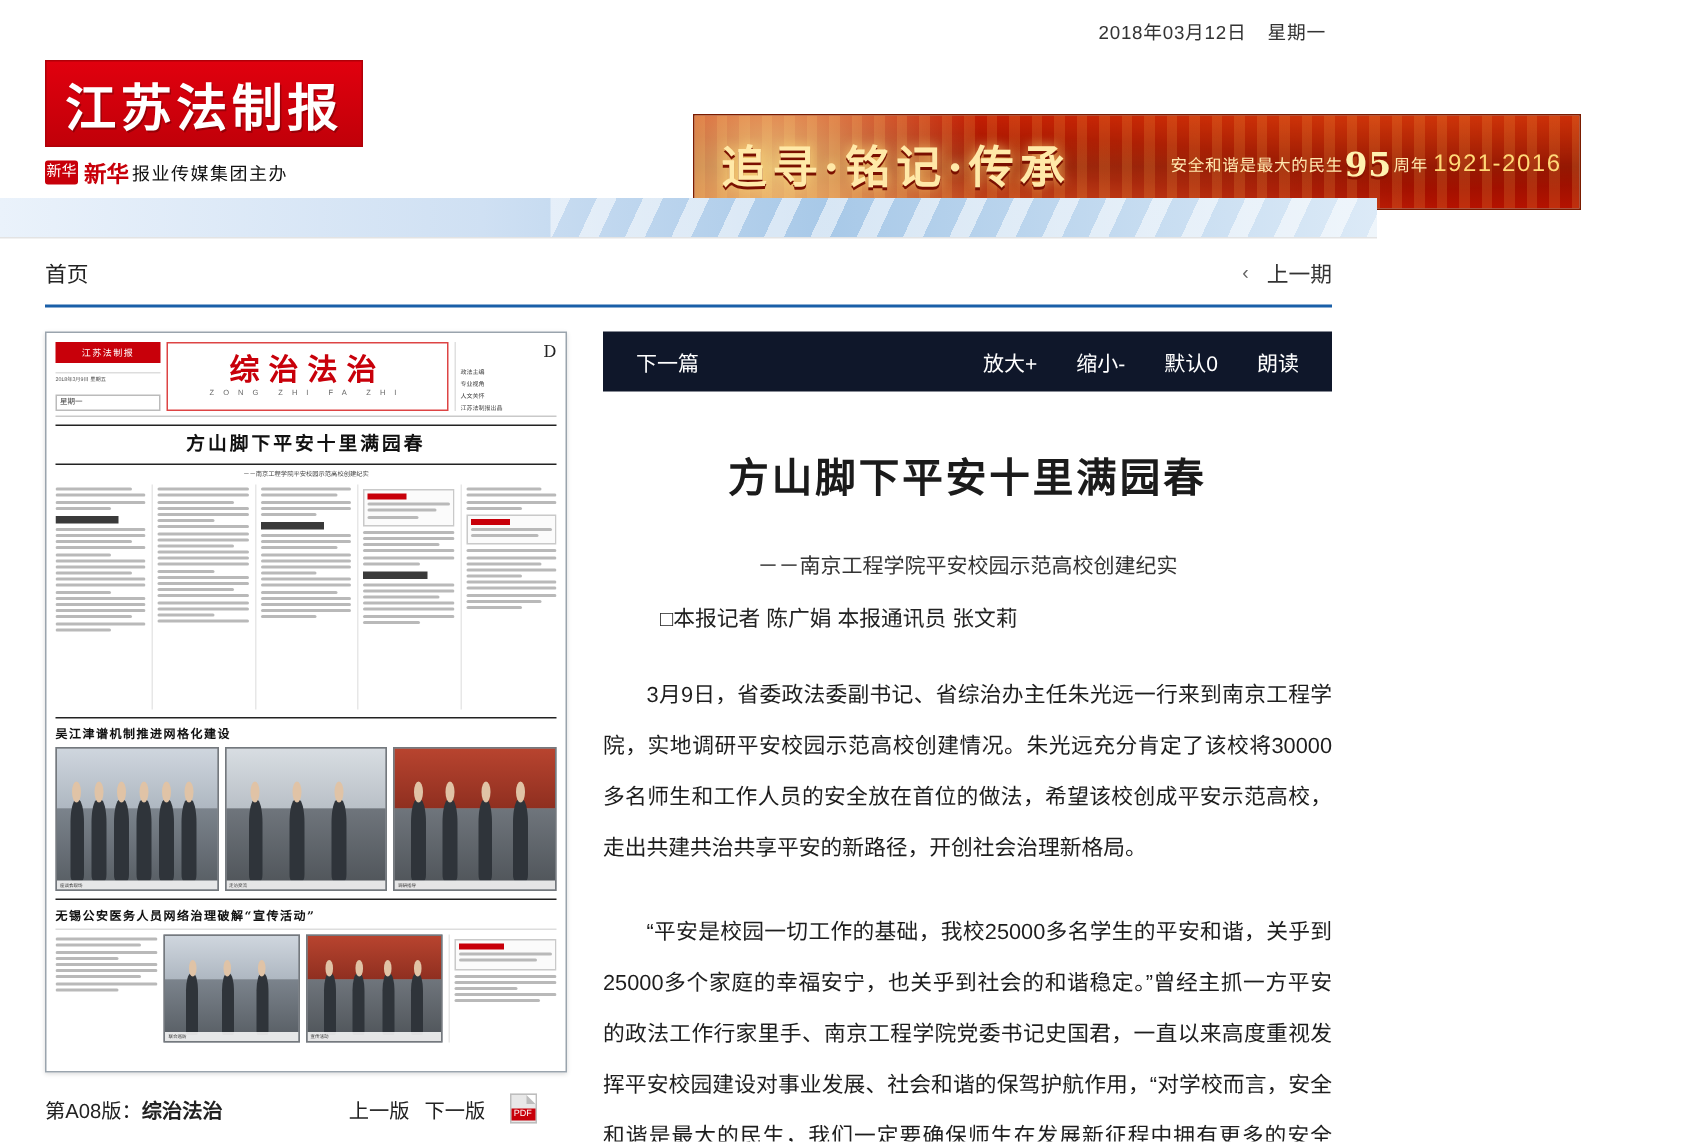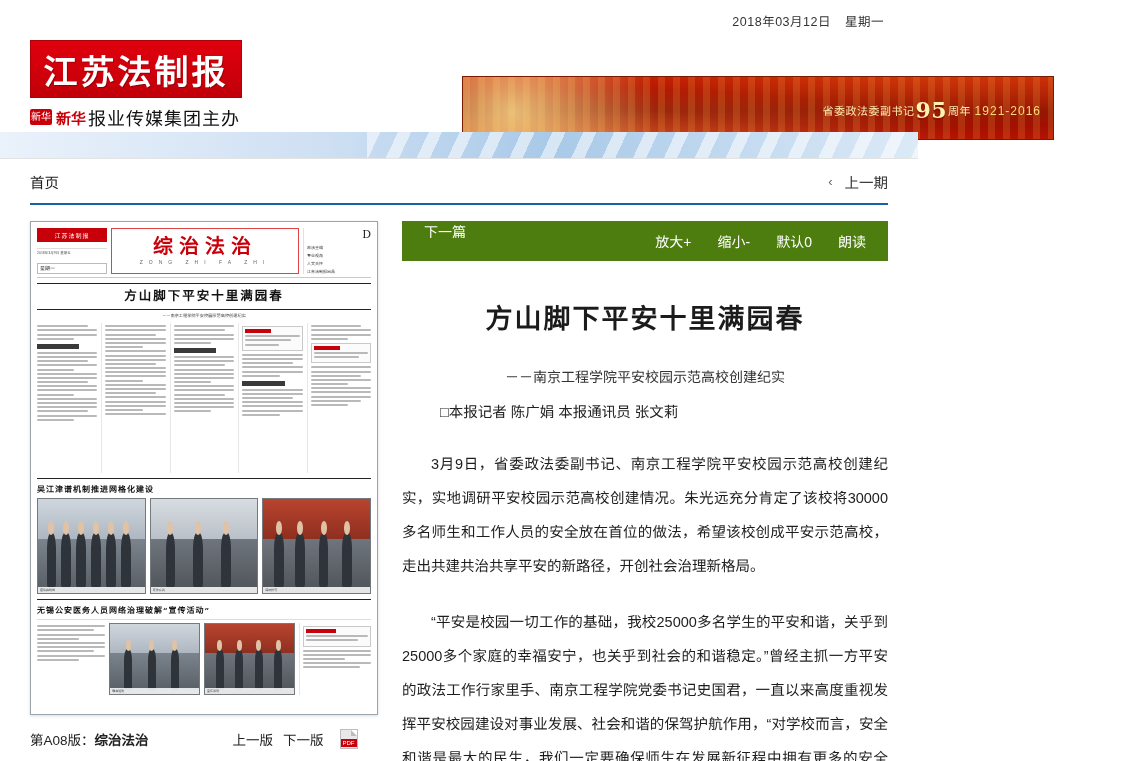--- a/index.html
+++ b/index.html
@@ -84,21 +84,21 @@
   }
   .logo-sub .red {
     color: #c8000a;
     font-weight: bold;
     font-family: "DejaVu Serif", serif;
     font-size: 15px;
     margin-right: 2px;
   }
   .logo-sub .txt {
     font-family: "DejaVu Serif", serif;
-    font-size: 18px;
+    font-size: 12px;
     letter-spacing: 1px;
   }
 
   
   .banner {
     position: absolute;
     left: 462px;
     top: 36px;
     width: 590px;
     height: 62px;
@@ -146,21 +146,21 @@
     color: #fff2b0;
     font-family: "DejaVu Serif", serif;
     font-weight: bold;
     font-size: 22px;
     vertical-align: -3px;
     margin: 0 1px;
     text-shadow: 0 2px 0 #8a1200;
   }
   .banner .years {
     color: #ffd978;
-    font-size: 12px;
+    font-size: 16px;
     letter-spacing: 1px;
   }
 
   
   .blue-strip {
     height: 26px;
     background: linear-gradient(90deg,#eaf2fb 0%, #cfe0f3 35%, #a8c9e8 60%, #dceaf7 100%);
     border-bottom: 1px solid #e3e3e3;
     position: relative;
     overflow: hidden;
@@ -480,23 +480,24 @@
     line-height: 8px;
   }
 
   
   .article {
     flex: 1;
     min-width: 0;
   }
   .toolbar {
     height: 40px;
-    background: #4d7c0f;
+    background: #0f172a;
     color: #fff;
     display: flex;
+    align-items: center;
     padding: 0 22px;
     font-size: 14px;
   }
   .toolbar .next {
     cursor: pointer;
   }
   .toolbar .spacer { flex: 1; }
   .toolbar .tools {
     display: flex;
     align-items: center;
@@ -561,22 +562,23 @@
       <div class="logo-sub">
         <span class="mark">新华</span>
         <span class="red">新华</span>
         <span class="txt">报业传媒集团主办</span>
       </div>
     </div>
 
     <div class="banner">
       <div class="wall"></div>
       <div class="ray"></div>
+      <div class="main-text">追寻·铭记·传承</div>
       <div class="sub-text">
-        <span>省委政法委副书记</span><span class="big-num">95</span><span>周年</span>
+        <span>安全和谐是最大的民生</span><span class="big-num">95</span><span>周年</span>
         <span class="years">1921-2016</span>
       </div>
     </div>
   </div>
 
   <div class="blue-strip"></div>
 
   <div class="navrow">
     <div class="home">首页</div>
     <div class="prev-issue">
@@ -833,21 +835,21 @@
           <span>默认0</span>
           <span>朗读</span>
         </span>
       </div>
 
       <h1 class="art-title">方山脚下平安十里满园春</h1>
       <div class="art-subtitle">－－南京工程学院平安校园示范高校创建纪实</div>
       <div class="art-byline">□本报记者 陈广娟 本报通讯员 张文莉</div>
 
       <div class="art-body">
-        <p>3月9日，省委政法委副书记、南京工程学院平安校园示范高校创建纪实，实地调研平安校园示范高校创建情况。朱光远充分肯定了该校将30000多名师生和工作人员的安全放在首位的做法，希望该校创成平安示范高校，走出共建共治共享平安的新路径，开创社会治理新格局。</p>
+        <p>3月9日，省委政法委副书记、省综治办主任朱光远一行来到南京工程学院，实地调研平安校园示范高校创建情况。朱光远充分肯定了该校将30000多名师生和工作人员的安全放在首位的做法，希望该校创成平安示范高校，走出共建共治共享平安的新路径，开创社会治理新格局。</p>
         <p>“平安是校园一切工作的基础，我校25000多名学生的平安和谐，关乎到25000多个家庭的幸福安宁，也关乎到社会的和谐稳定。”曾经主抓一方平安的政法工作行家里手、南京工程学院党委书记史国君，一直以来高度重视发挥平安校园建设对事业发展、社会和谐的保驾护航作用，“对学校而言，安全和谐是最大的民生，我们一定要确保师生在发展新征程中拥有更多的安全感、幸福感和满意度。”</p>
       </div>
 
       <div class="art-footnote">法治手段 绷紧“平安弦”</div>
     </div>
 
   </div>
 </div>
 
 </body></html>

